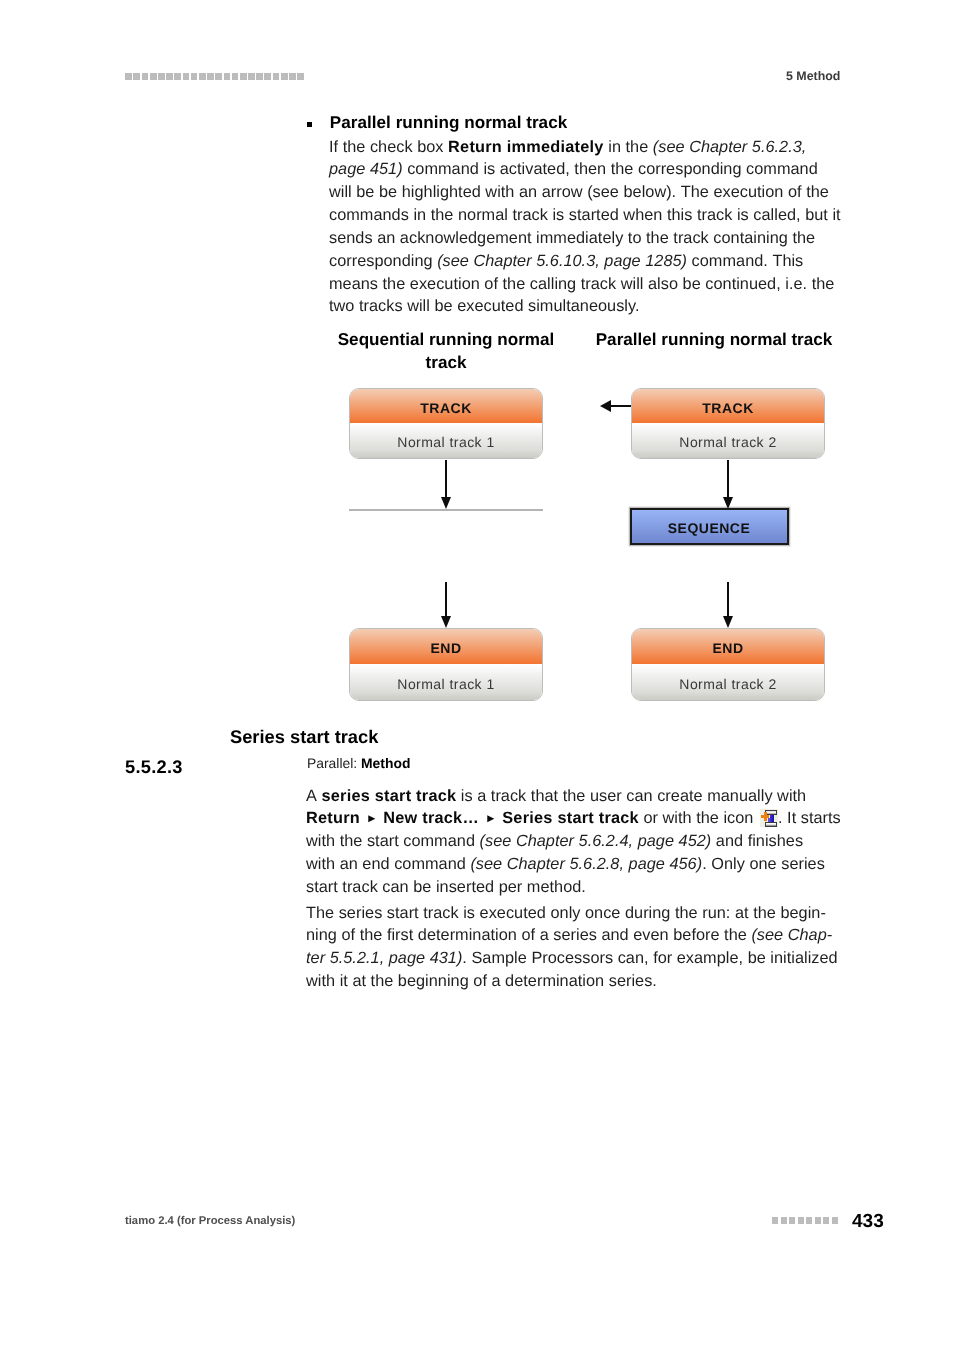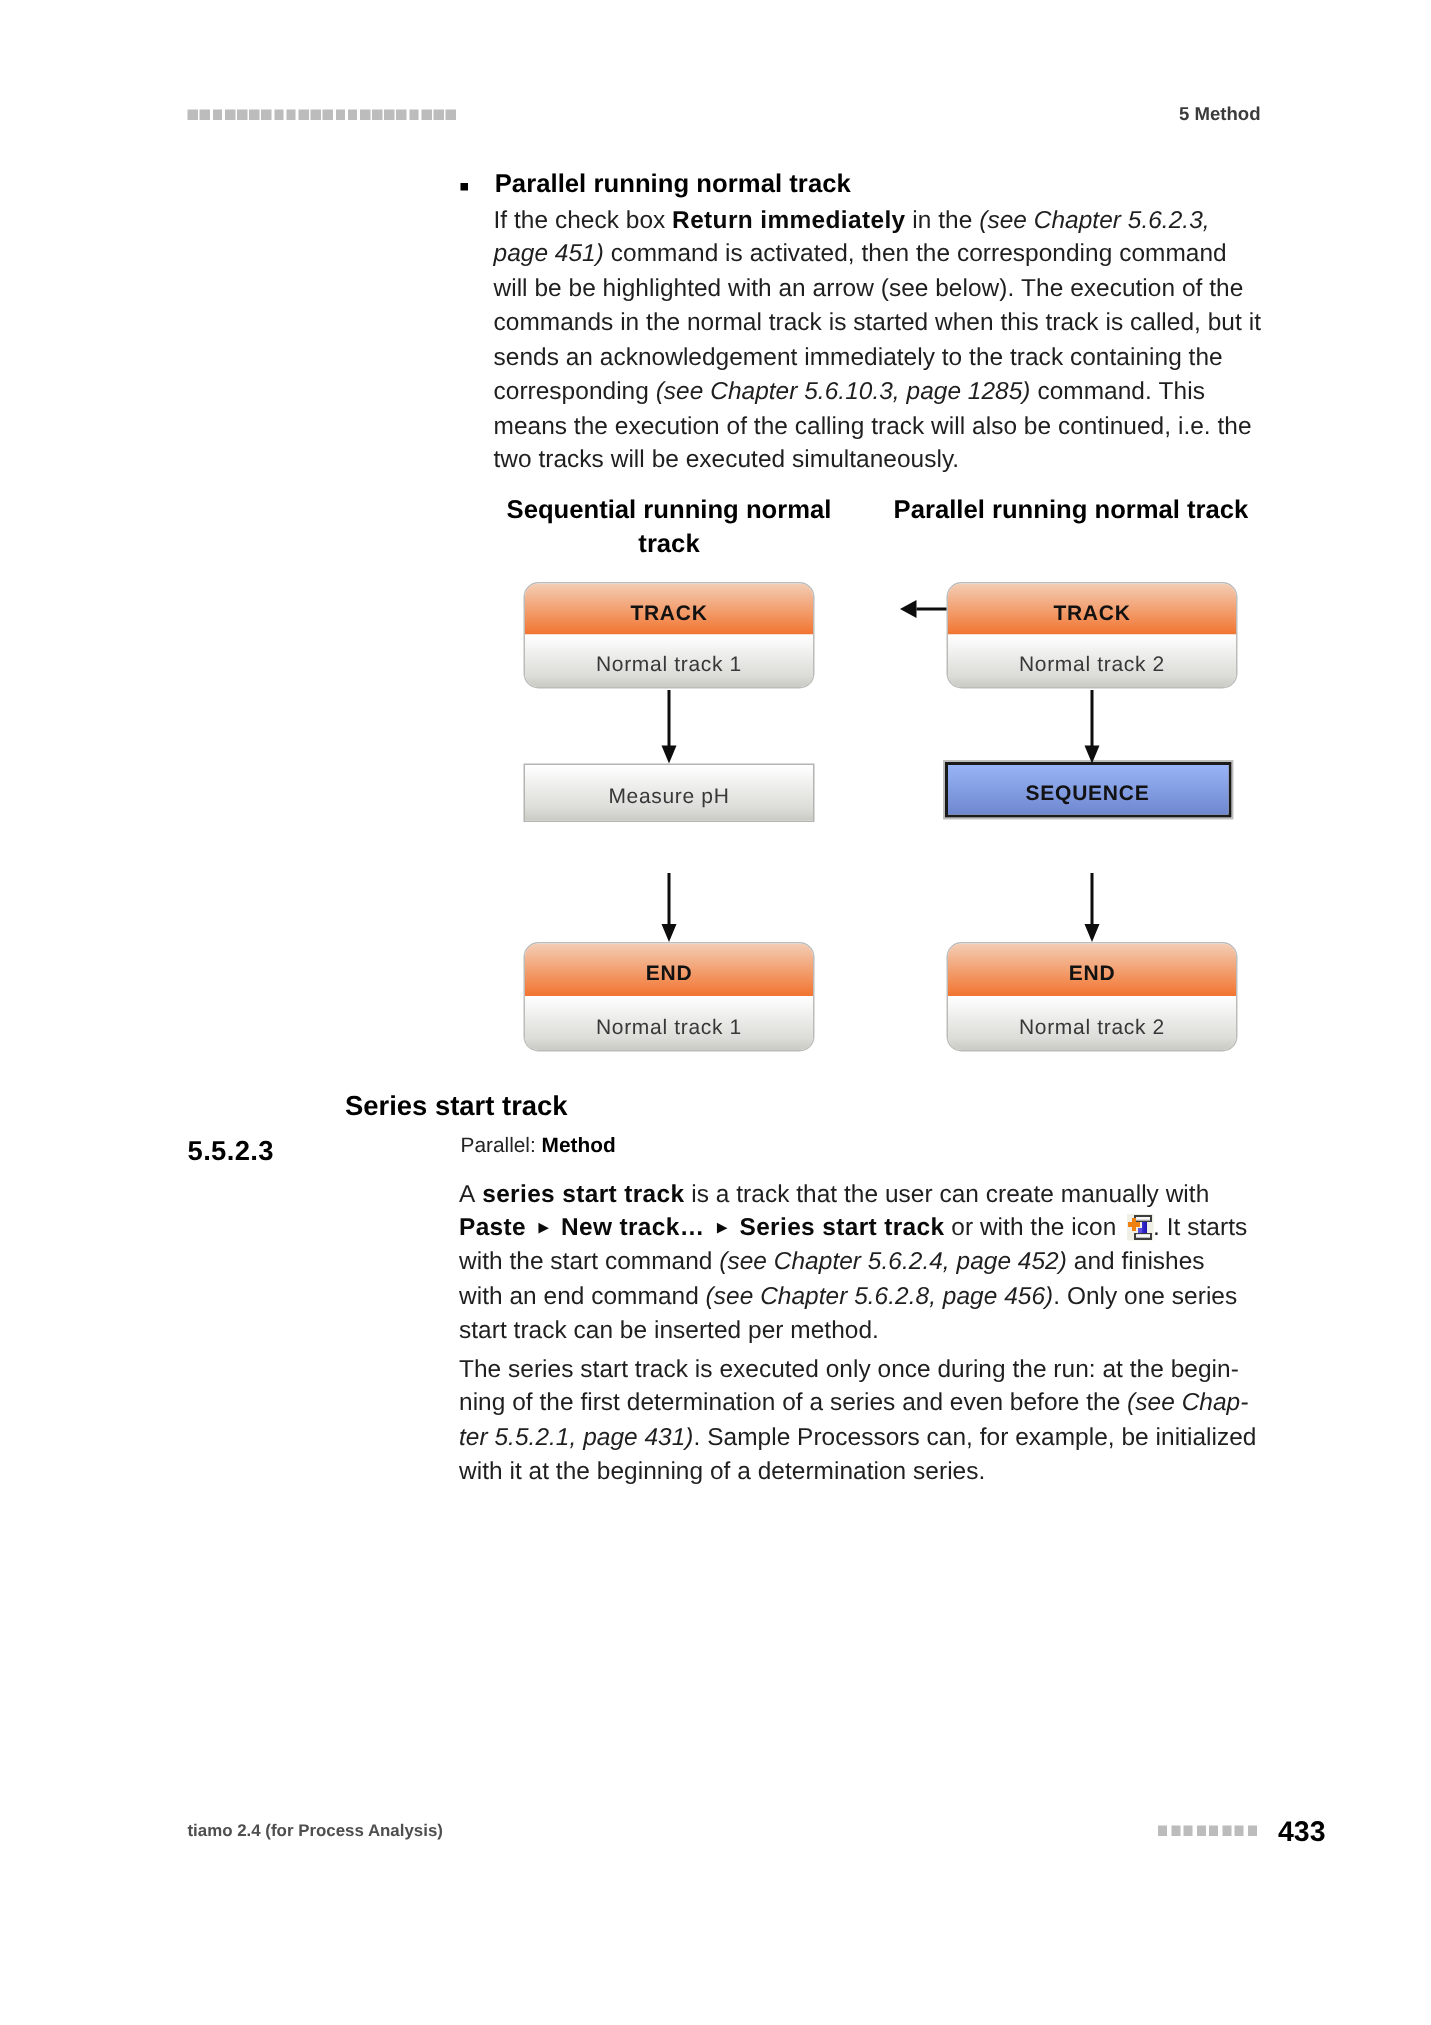--- a/index.html
+++ b/index.html
@@ -81,31 +81,30 @@
 
   <div class="diagcap" style="left:306px;top:328px;width:280px;">Sequential running normal<br>track</div>
   <div class="diagcap" style="left:584px;top:328px;width:260px;">Parallel running normal track</div>
 
   <div id="diagram">
       <div class="node round" style="left: 349px; top: 388px; width: 194px;">
         <div class="hd orange" style="height:34px">TRACK</div>
         <div class="bd grey" style="height:35px">Normal track 1</div>
       </div>
       <div class="node square" style="left: 349px; top: 509px; width: 194px;">
-        <div class="bd grey" style="height:37px">Measure pH</div>
       </div>
       <div class="node round" style="left: 349px; top: 628px; width: 194px;">
         <div class="hd orange" style="height:35px">END</div>
         <div class="bd grey" style="height:36px">Normal track 1</div>
       </div>
       <div class="node round" style="left: 631px; top: 388px; width: 194px;">
         <div class="hd orange" style="height:34px">TRACK</div>
         <div class="bd grey" style="height:35px">Normal track 2</div>
       </div>
-      <div class="node square sel" style="left: 629.5px; top: 507.5px; width: 191px;">
+      <div class="node square sel" style="left: 629.5px; top: 507.5px; width: 159px;">
         <div class="hd blue" style="height:33px">SEQUENCE</div>
       </div>
       <div class="node round" style="left: 631px; top: 628px; width: 194px;">
         <div class="hd orange" style="height:35px">END</div>
         <div class="bd grey" style="height:36px">Normal track 2</div>
       </div>
       <div class="vline" style="left: 445.35px; top: 460px; height: 38px;"></div>
       <div class="arrowdn" style="left: 441px; top: 496.8px;"></div>
       <div class="vline" style="left: 445.35px; top: 582px; height: 35px;"></div>
       <div class="arrowdn" style="left: 441px; top: 615.8px;"></div>
@@ -116,21 +115,21 @@
       <div class="hline" style="left: 611px; top: 405.45px; width: 20px;"></div>
       <div class="arrowlf" style="left: 600.3px; top: 400.1px;"></div>
     </div>
 
   <div class="h3num" style="top:726px;margin-top:30px;">5.5.2.3</div>
   <div class="h3txt" style="top:726px;">Series start track</div>
   <div class="subw" style="left:307px;top:755px;"><span>Parallel:</span> <b>Method</b></div>
 
   <div id="para1">
       <div class="tx" style="left: 306px; top: 784.5px;">A&nbsp;<b>series&nbsp;start&nbsp;track</b>&nbsp;is&nbsp;a&nbsp;track&nbsp;that&nbsp;the&nbsp;user&nbsp;can&nbsp;create&nbsp;manually&nbsp;with</div>
-      <div class="tx" style="left: 306px; top: 807.35px;"><b>Paste</b><b class="sep">▸</b><b>New&nbsp;track…</b><b class="sep">▸</b><b>Series&nbsp;start&nbsp;track</b>&nbsp;or&nbsp;with&nbsp;the&nbsp;icon&nbsp;<span class="ic"><svg viewBox="0 0 16 16" width="18" height="18" shape-rendering="crispEdges">
+      <div class="tx" style="left: 306px; top: 807.35px;"><b>Return</b><b class="sep">▸</b><b>New&nbsp;track…</b><b class="sep">▸</b><b>Series&nbsp;start&nbsp;track</b>&nbsp;or&nbsp;with&nbsp;the&nbsp;icon&nbsp;<span class="ic"><svg viewBox="0 0 16 16" width="18" height="18" shape-rendering="crispEdges">
             <defs>
               <linearGradient id="ssbar" x1="0" y1="0" x2="0" y2="1">
                 <stop offset="0" stop-color="#c9c9c9"></stop>
                 <stop offset="0.22" stop-color="#ffffff"></stop>
                 <stop offset="0.55" stop-color="#f4f4f4"></stop>
                 <stop offset="1" stop-color="#8a8a8a"></stop>
               </linearGradient>
               <linearGradient id="ssblue" x1="0" y1="0" x2="1" y2="0">
                 <stop offset="0" stop-color="#3f34d2"></stop>
                 <stop offset="0.55" stop-color="#2a1fc0"></stop>

